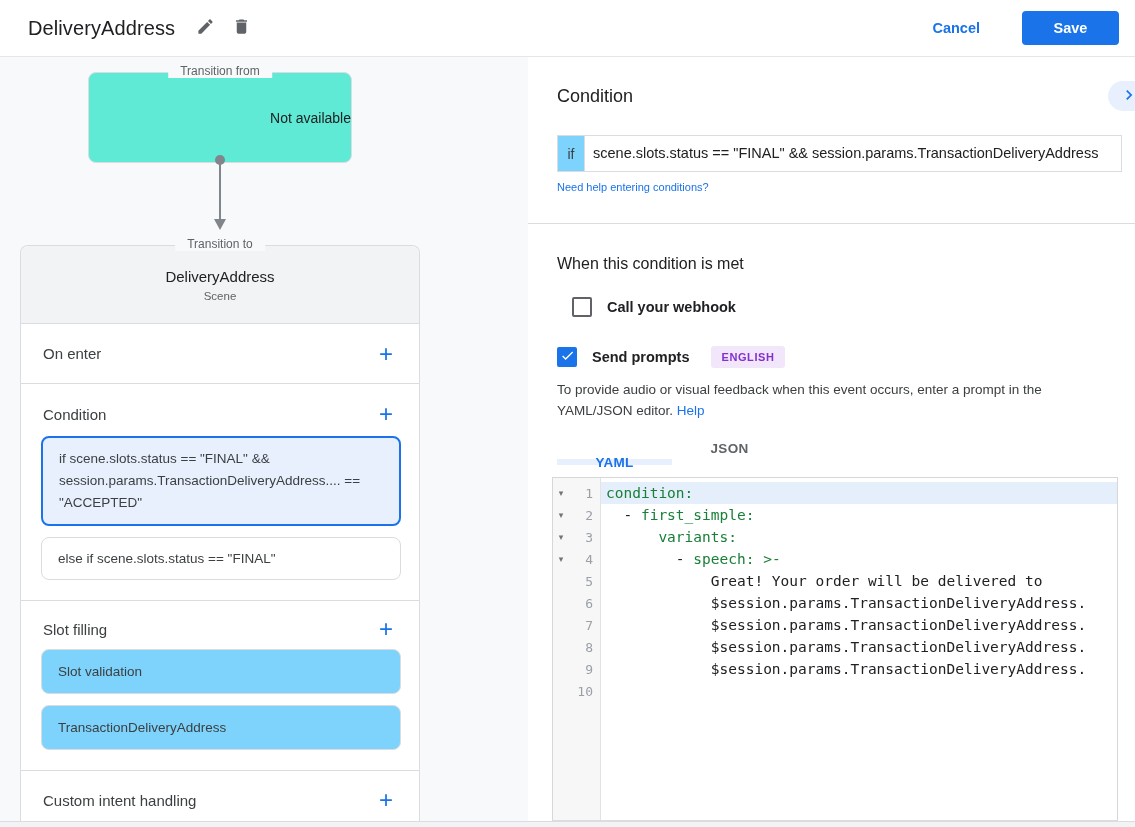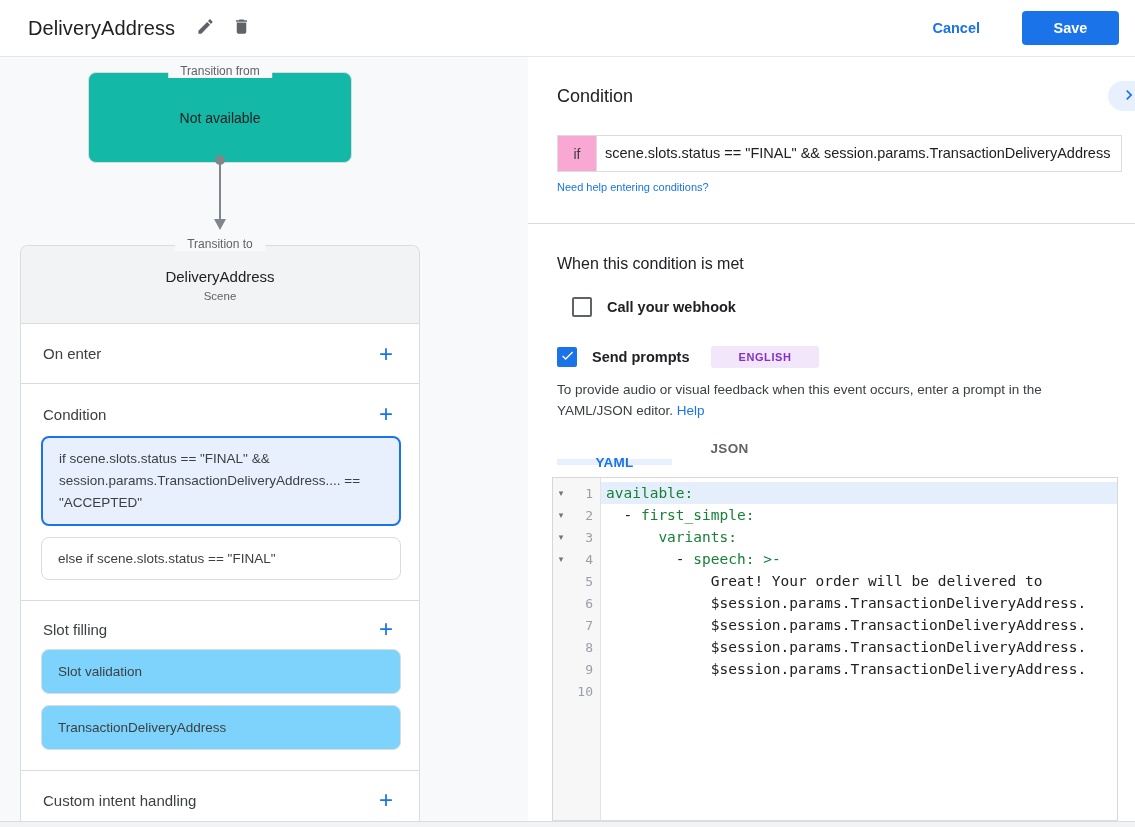--- a/index.html
+++ b/index.html
@@ -20,22 +20,22 @@
                 font-family:"Liberation Sans",sans-serif; margin-right:42px; cursor:pointer; }
   .save-btn { background:#1a73e8; color:#fff; border:none; border-radius:4px; height:34px; min-width:97px;
               font-size:14.5px; font-weight:bold; font-family:"Liberation Sans",sans-serif; cursor:pointer; }
 
   
   .left-panel { position:absolute; top:57px; left:0; width:528px; bottom:6px; background:#f8f9fa; overflow:hidden; }
   .right-panel { position:absolute; top:57px; left:528px; right:0; bottom:6px; background:#fff; overflow:hidden; }
   .bottom-strip { position:absolute; left:0; right:0; bottom:0; height:6px; background:#f1f3f4; border-top:1px solid #dadce0; }
 
   
-  .tfrom-box { position:absolute; left:88px; top:15px; width:264px; height:91px; background:#14b8a6;
-               border:1px solid #dadce0; border-radius:8px; display:flex; align-items:center; justify-content:center; }
+  .tfrom-box { position:absolute; left:88px; top:15px; width:264px; height:91px; background:#5eead4;
+               border:1px solid #dadce0; border-radius:8px; display:flex; align-items:center; justify-content:flex-end; }
   .legend { position:absolute; top:-9px; left:50%; transform:translateX(-50%); background:#f8f9fa;
             padding:0 12px; font-size:12px; color:#5f6368; white-space:nowrap; }
   .tfrom-value { font-size:14px; color:#202124; }
 
   .connector { position:absolute; left:215px; top:98px; width:10px; height:78px; }
   .connector .dot { position:absolute; left:0; top:0; width:10px; height:10px; border-radius:50%; background:#80868b; }
   .connector .line { position:absolute; left:4px; top:8px; width:2px; height:58px; background:#80868b; }
   .connector .head { position:absolute; left:-1px; top:64px; width:0; height:0;
                      border-left:6px solid transparent; border-right:6px solid transparent; border-top:11px solid #80868b; }
 
@@ -67,40 +67,40 @@
   .custom-label-row { padding-top:12px; height:46px; }
 
   
   .rp-heading { position:absolute; left:29px; top:29px; font-size:18px; color:#202124; }
   .expand-pill { position:absolute; left:580px; top:24px; width:46px; height:30px; background:#e8f0fe;
                  border:none; border-radius:15px; cursor:pointer; display:flex; align-items:center; padding-left:11px; }
   .expand-pill svg { fill:#1a73e8; }
 
   .if-row { position:absolute; left:29px; top:78px; width:565px; height:37px; display:flex;
             border:1px solid #dadce0; background:#fff; }
-  .if-cell { width:39px; background:#f9a8d4; border-right:1px solid #dadce0; display:flex;
+  .if-cell { width:27px; background:#7dd3fc; border-right:1px solid #dadce0; display:flex;
              align-items:center; justify-content:center; font-size:14px; color:#3c4043; }
   .if-input { flex:1; border:none; outline:none; font-size:14.5px; color:#202124; padding:0 8px;
               font-family:"Liberation Sans",sans-serif; white-space:nowrap; overflow:hidden; line-height:35px; }
   .help-link { position:absolute; left:29px; top:124px; font-size:11px; color:#1a73e8; text-decoration:none; }
 
   .rp-divider { position:absolute; left:0; right:0; top:166px; border-bottom:1px solid #dadce0; }
 
   .when-heading { position:absolute; left:29px; top:198px; font-size:16px; color:#202124; }
 
   .cb-row { position:absolute; left:29px; display:flex; align-items:center; }
   .cb-row-1 { top:240px;padding-left:15px; }
   .cb-row-2 { top:289px; }
   .checkbox { width:20px; height:20px; border-radius:2px; flex:0 0 auto; cursor:pointer; }
   .checkbox.unchecked { border:2px solid #5f6368; background:#fff; }
   .checkbox.checked { background:#1a73e8; border:2px solid #1a73e8; display:flex; align-items:center; justify-content:center; }
   .checkbox.checked svg { fill:#fff; }
   .cb-label { margin-left:15px; font-size:14.5px; font-weight:bold; color:#202124; }
   .lang-badge { margin-left:22px; background:#f1e6fa; color:#8430ce; font-size:11px; font-weight:bold;
-                letter-spacing:0.6px; padding:5px 27px; border-radius:3px; }
+                letter-spacing:0.6px; padding:5px 10px; border-radius:3px; }
 
   .rp-desc { position:absolute; left:29px; top:322px; width:558px; font-size:13.5px; color:#3c4043; line-height:21px; }
   .rp-desc a { color:#1a73e8; text-decoration:none; }
 
   .tabs { position:absolute; left:29px; top:374px; display:flex; height:34px; }
   .tab { min-width:115px; display:flex; align-items:center; justify-content:center; font-size:13.5px;
          font-weight:bold; letter-spacing:0.3px; cursor:pointer; color:#5f6368; background:transparent; border:none;
          font-family:"Liberation Sans",sans-serif; }
   .tab.active { background:#e8f0fe; color:#1a73e8;margin-top:28px; }
 
@@ -281,21 +281,21 @@
           <div class="gutter-row">
             <span class="fold"></span>
             <span class="lnum">9</span>
           </div>
           <div class="gutter-row">
             <span class="fold"></span>
             <span class="lnum">10</span>
           </div>
         </div>
       <div class="code-area">
-          <div class="code-line active"><span class="tk-key">available:</span></div>
+          <div class="code-line active"><span class="tk-key">condition:</span></div>
           <div class="code-line"><span class="tk-plain">  - </span><span class="tk-key">first_simple:</span></div>
           <div class="code-line"><span class="tk-plain">      </span><span class="tk-key">variants:</span></div>
           <div class="code-line"><span class="tk-plain">        - </span><span class="tk-key">speech:</span><span class="tk-plain"> </span><span class="tk-key">&gt;-</span></div>
           <div class="code-line"><span class="tk-plain">            Great! Your order will be delivered to</span></div>
           <div class="code-line"><span class="tk-plain">            $session.params.TransactionDeliveryAddress.</span></div>
           <div class="code-line"><span class="tk-plain">            $session.params.TransactionDeliveryAddress.</span></div>
           <div class="code-line"><span class="tk-plain">            $session.params.TransactionDeliveryAddress.</span></div>
           <div class="code-line"><span class="tk-plain">            $session.params.TransactionDeliveryAddress.</span></div>
           <div class="code-line"></div>
         </div>

